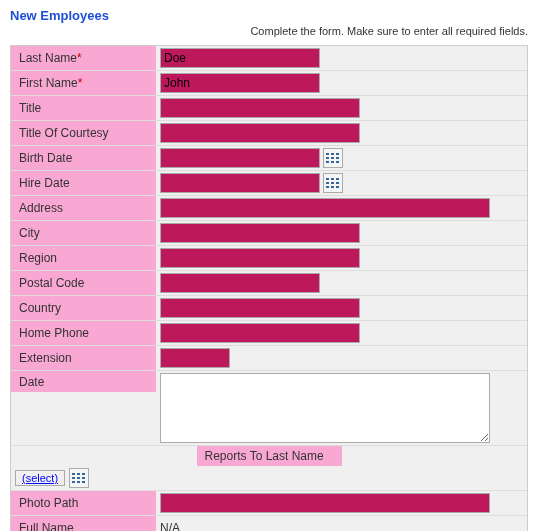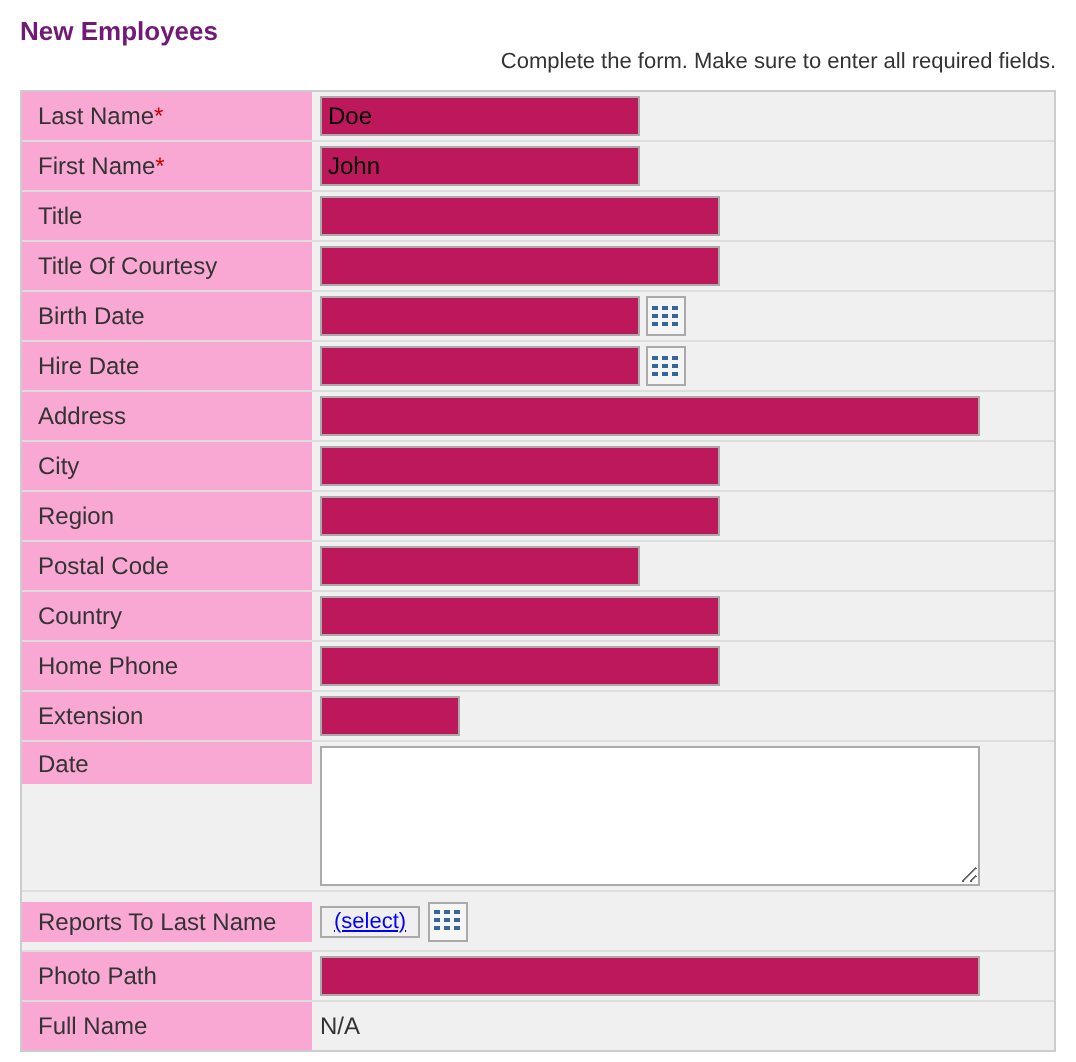--- a/index.html
+++ b/index.html
@@ -12,21 +12,21 @@
       min-height: 531px;
     }
     .page-container {
       padding: 8px 10px;
       background: #fff;
     }
     .page-title {
       font-weight: bold;
       font-size: 13px;
       margin-bottom: 2px;
-      color: #701a75;
+      color: #1d4ed8;
     }
     .page-subtitle {
       font-size: 11px;
       color: #333;
       margin-bottom: 8px;
       text-align: right;
     }
     .form-container {
       border: 1px solid #ccc;
       background: #f0f0f0;
@@ -120,22 +120,23 @@
       color: #00f;
     }
     .notes-row {
       align-items: flex-start;
     }
     .notes-row .form-label {
       align-self: flex-start;
       padding-top: 4px;
     }
     .reports-row {
-      align-items: center;
+      align-items: flex-start;
       min-height: 30px;
+      flex-direction: column;
     }
     .reports-row .form-label {
       align-self: center;
     }
   </style>
 </head>
 <body>
 
 <div class="page-container">
   <div class="page-title">New Employees</div>

